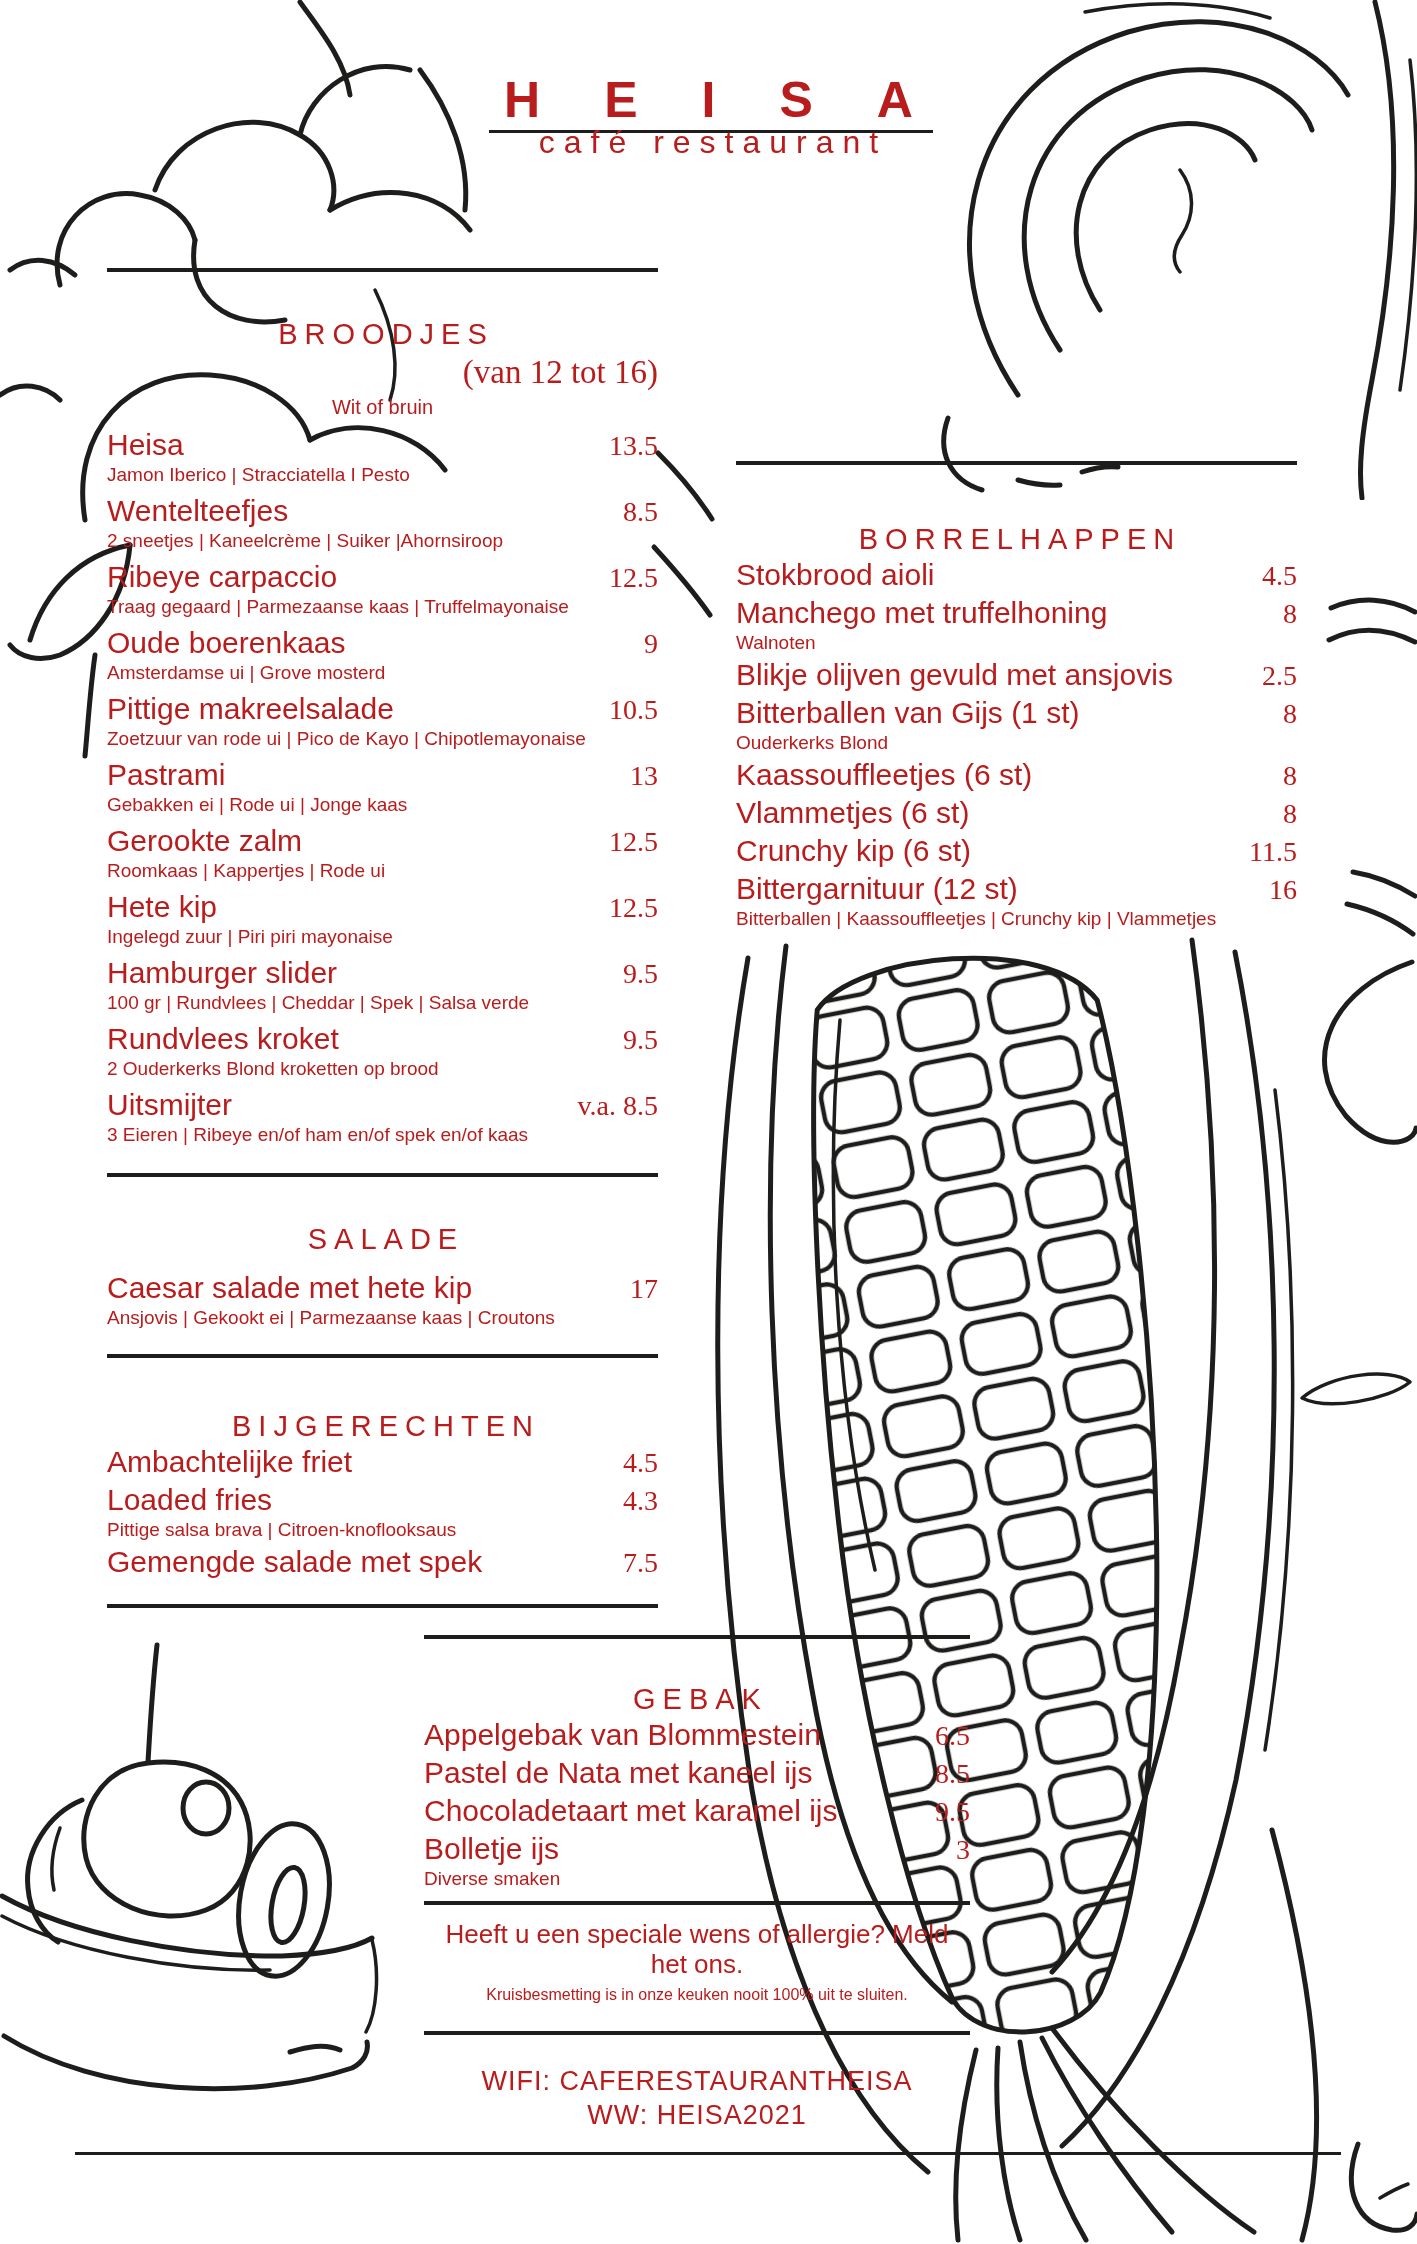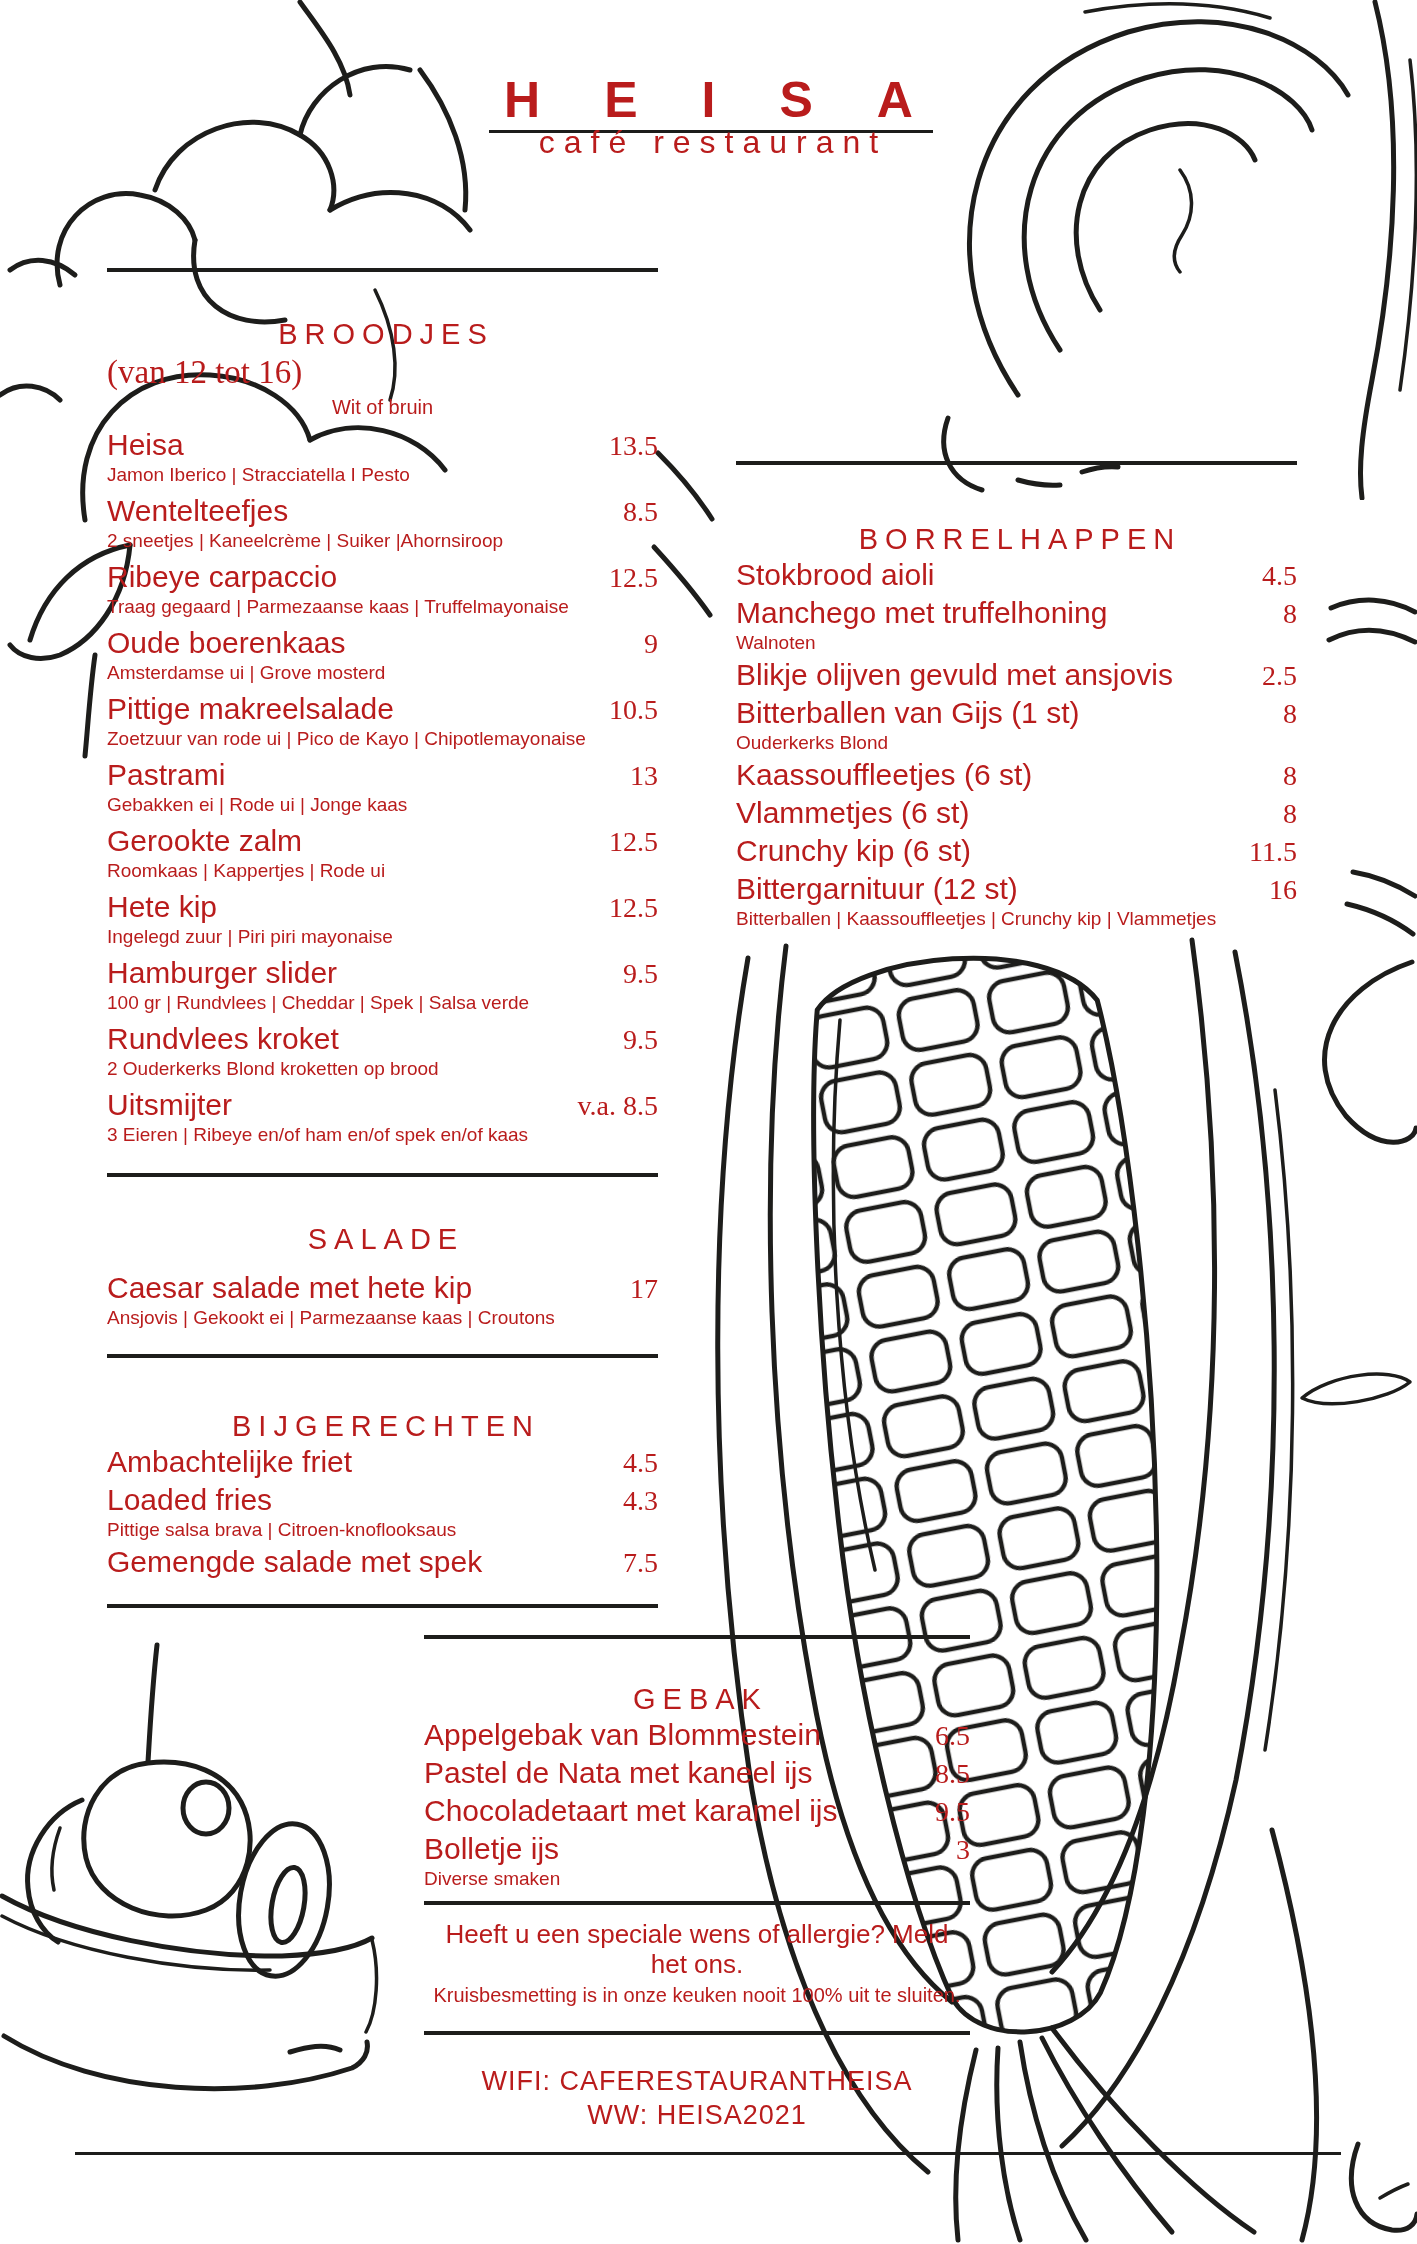--- a/index.html
+++ b/index.html
@@ -20,33 +20,33 @@
     font-size:32px;letter-spacing:9px;padding-left:9px;line-height:36px;}
   
   .col{position:absolute;}
   .left-col{left:107px;top:268px;width:551px;}
   .right-col{left:736px;top:461px;width:561px;}
   .mid-col{left:424px;top:1635px;width:546px;}
   .rule{height:4px;background:#1d1d1b;}
   .serif{font-family:"Liberation Serif",serif;}
   .sec-head{margin:0;text-align:center;font-size:29px;font-weight:normal;
     letter-spacing:7px;padding-left:7px;line-height:32px;}
-  .sec-sub{margin-top:4px;text-align:left;font-size:33px;line-height:36px;}
+  .sec-sub{margin-top:4px;text-align:right;font-size:33px;line-height:36px;}
   .sec-note{margin-top:6px;text-align:center;font-size:20px;line-height:22px;}
   .mi{margin-top:7px;}
   .mi.nod{margin-top:3px;}
   .mi-row{display:flex;justify-content:space-between;align-items:baseline;}
   .mi-name{font-size:30px;line-height:34px;white-space:nowrap;}
   .mi-price{font-family:"Liberation Serif",serif;font-size:28px;line-height:34px;}
   .mi-desc{font-size:19px;line-height:24px;}
   .mt3{margin-top:3px;}.mt10{margin-top:10px;}.mt14{margin-top:14px;}.mt16{margin-top:16px;}
   .mt18{margin-top:18px;}.mt24{margin-top:24px;}.mt26{margin-top:26px;}
   .mt44{margin-top:44px;}.mt46{margin-top:46px;}.mt52{margin-top:52px;}.mt58{margin-top:58px;}
   .note-main{margin-top:14px;text-align:center;font-size:26px;line-height:30px;}
-  .note-sub{margin-top:4px;text-align:center;font-size:20px;line-height:24px;}
+  .note-sub{margin-top:4px;text-align:center;font-size:16px;line-height:24px;}
   .wifi-line{margin-top:30px;text-align:center;font-size:27px;line-height:32px;letter-spacing:1px;}
   .ww-line{margin-top:4px;text-align:center;font-size:27px;line-height:28px;letter-spacing:1px;}
   .bottom-rule{position:absolute;left:75px;top:2152px;width:1266px;height:3px;background:#1d1d1b;}
 </style>
 </head>
 <body>
 
 <div class="page">
 
   <svg class="ill" style="left:0;top:0;width:480px;height:760px" viewBox="0 0 480 760">

